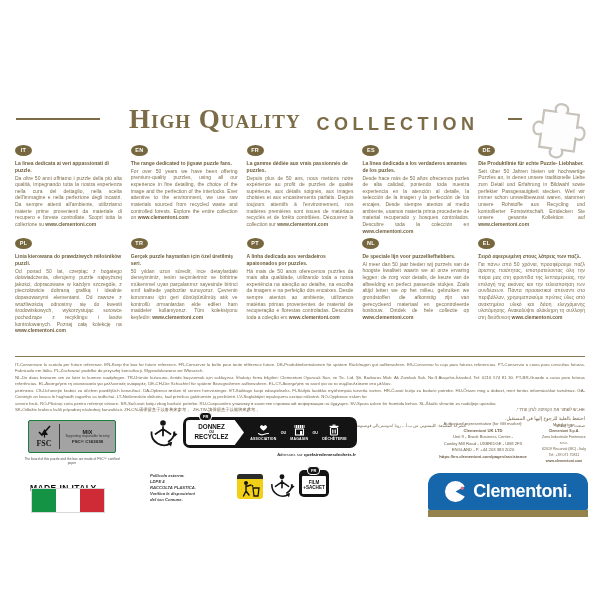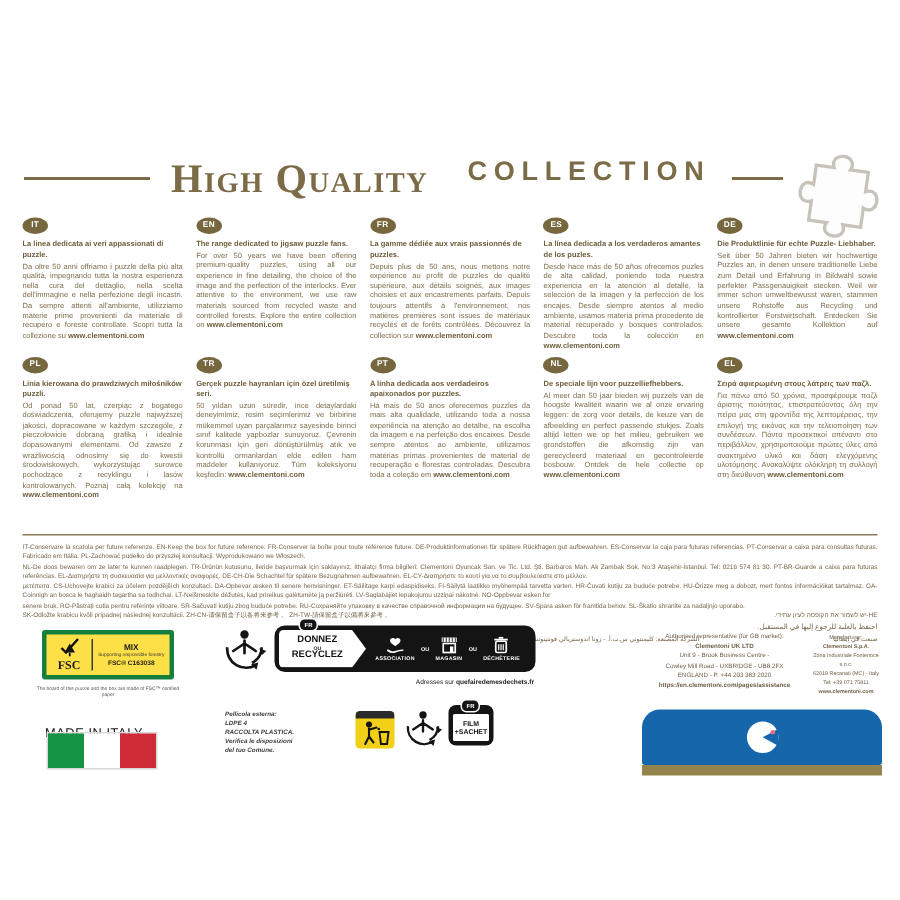--- a/index.html
+++ b/index.html
@@ -6,21 +6,21 @@
   html,body { width:600px; height:600px; background:#fff; }
   body { font-family:"Liberation Sans","DejaVu Sans",sans-serif; color:#7e6e4c; position:relative; overflow:hidden; }
 
   .sheet { position:absolute; inset:0; background:#ffffff; }
 
   
   .header { position:absolute; top:98px; left:16px; right:78px; height:42px; display:flex; align-items:center; }
   .rule { height:2px; background:#7c6b47; }
   .rule.left { width:84px; }
   .rule.right { flex:1; }
-  .title { display:flex; align-items:flex-start; gap:26px; margin:0 14px; white-space:nowrap; }
+  .title { display:flex; align-items:flex-end; gap:16px; margin:0 29px; white-space:nowrap; }
   .title-main { font-family:"Liberation Serif","DejaVu Serif",serif; font-variant:small-caps; font-size:27px; font-weight:600; color:#7c6b47; letter-spacing:1px; }
   .title-sub { font-size:18px; font-weight:700; letter-spacing:4.5px; text-transform:uppercase; color:#7c6b47; }
 
   .puzzle-icon { position:absolute; top:92px; right:12px; width:62px; height:70px; }
 
   
   .lang-row { position:absolute; left:15px; right:15px; display:grid; grid-template-columns:repeat(5,1fr); column-gap:9px; }
   .row1 { top:145px; }
   .row2 { top:238px; }
   .badge { width:17px; height:11px; background:#77673f; border-radius:50%; color:#fff; font-size:5.5px; font-weight:700; text-align:center; line-height:11px; letter-spacing:0.3px; margin-bottom:4px; }
@@ -31,30 +31,30 @@
   
   .separator { position:absolute; top:356px; left:15px; right:15px; border-top:1px solid #8a7a55; }
   .fineprint { position:absolute; top:362px; left:15px; right:15px; font-size:4.3px; line-height:1.5; color:#75654a; }
   .fp-line { text-align:justify; }
   .fp-mixed { display:flex; justify-content:space-between; gap:8px; }
   .fp-he { direction:rtl; white-space:nowrap; }
   .fp-ar { text-align:right; direction:rtl; font-size:4.8px; margin-top:1px; }
   .fp-ar2 { margin-left:285px; margin-top:1px; display:flex; justify-content:space-between; direction:rtl; font-size:4.2px; gap:6px; }
 
   
-  .fsc-box { position:absolute; left:28px; top:420px; width:88px; height:33px; border:3px solid #15803d; border-radius:2px; display:flex; align-items:stretch; background:#fde047; color:#1a1a1a; }
+  .fsc-box { position:absolute; left:28px; top:420px; width:88px; height:33px; border:1px solid #15803d; border-radius:2px; display:flex; align-items:stretch; background:#a3a3a3; color:#1a1a1a; }
   .fsc-mark { width:30px; display:flex; flex-direction:column; align-items:center; justify-content:center; }
   .fsc-letters { font-family:"Liberation Serif","DejaVu Serif",serif; font-weight:700; font-size:8px; line-height:1; margin-top:1px; }
   .fsc-divider { width:1px; background:#3a3a3a; margin:3px 0; }
   .fsc-right { flex:1; display:flex; flex-direction:column; align-items:center; justify-content:center; padding:1px 2px; text-align:center; }
   .fsc-mix { font-size:5.5px; font-weight:700; }
   .fsc-tag { font-size:3.2px; line-height:1.2; color:#333; }
   .fsc-code { font-size:4.4px; font-weight:700; margin-top:1px; }
   .fsc-caption { position:absolute; left:20px; top:457px; width:104px; font-size:3.3px; line-height:1.35; color:#555; text-align:center; }
-  .mii-label { position:absolute; left:30px; top:483px; font-size:8.5px; font-weight:400; color:#111; letter-spacing:0.4px; }
+  .mii-label { position:absolute; left:30px; top:483px; font-size:8.5px; font-weight:700; color:#111; letter-spacing:0.4px; }
   .flag { position:absolute; left:31px; top:488px; width:74px; height:25px; display:flex; border:1px solid #d8d8d8; }
   .flag > div { flex:1; }
   .flag .g { background:#159345; } .flag .w { background:#ffffff; } .flag .r { background:#ce2b37; }
 
   
   .triman-row { position:absolute; left:147px; top:416px; display:flex; align-items:center; gap:4px; }
   .donnez-box { position:relative; width:174px; height:31px; background:#141414; border-radius:7px; display:flex; align-items:center; padding:0 6px 0 3px; gap:2px; }
   .fr-pill { position:absolute; top:-5px; left:16px; background:#141414; border:1px solid #fff; color:#fff; font-size:4px; font-weight:700; border-radius:4px; padding:0.5px 3px; line-height:1.4; }
   .arrow-box { width:58px; height:25px; background:#fff; color:#111; clip-path:polygon(0 0, 84% 0, 100% 50%, 84% 100%, 0 100%); border-radius:3px; display:flex; flex-direction:column; align-items:center; justify-content:center; padding-right:7px; }
   .dz { font-size:6.3px; font-weight:800; line-height:1.05; }
@@ -304,16 +304,17 @@
     <div>Tel: +39 071 75811</div>
     <div class="addr-b">www.clementoni.com</div>
   </div>
 
   <div class="clem-logo">
     <svg width="23" height="23" viewBox="0 0 24 24">
       <circle cx="12" cy="12" r="11" fill="#ffffff"></circle>
       <path d="M12 12 L23 6 L23 18 Z" fill="#1566ab"></path>
       <circle cx="19" cy="8.5" r="1.6" fill="#e86a7e"></circle>
     </svg>
+    <div class="logo-text">Clementoni.</div>
   </div>
   <div class="gold-band"></div>
 
 </div>
 
 </body></html>

